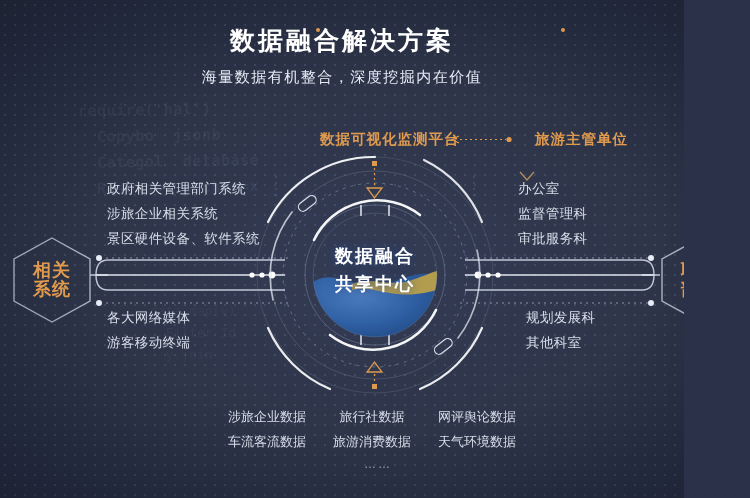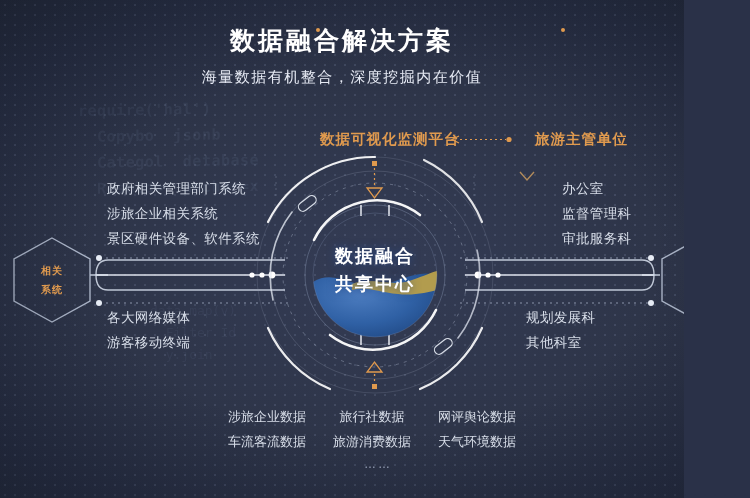--- a/index.html
+++ b/index.html
@@ -63,21 +63,21 @@
   #gd1{left:316px;top:28px;}
   #gd2{left:561px;top:28px;}
 
   
   .col{position:absolute;}
   .col .row{
     color:#d8dee9;font-size:13.5px;line-height:25px;white-space:nowrap;letter-spacing:.4px;
   }
   #col-left-top{left:107px;top:176px;}
   #col-left-bottom{left:107px;top:305px;}
-  #col-right-top{left:518px;top:176px;margin-left:44px;}
+  #col-right-top{left:518px;top:176px;}
   #col-right-bottom{left:526px;top:305px;}
 
   
   #bottom-grid{
     position:absolute;left:228px;top:404px;width:300px;
   }
   #bottom-grid .brow{display:flex;justify-content:flex-start;}
   #bottom-grid .cell{
     color:#d8dee9;font-size:13px;line-height:25px;white-space:nowrap;width:96px;text-align:left;
   }
@@ -87,21 +87,21 @@
     text-align:center;color:#9aa4bb;font-size:12px;letter-spacing:2px;margin-top:3px;
   }
 
   
   .hex{
     position:absolute;width:76px;height:84px;
   }
   .hex .label{
     position:absolute;inset:0;display:flex;flex-direction:column;
     align-items:center;justify-content:center;
-    color:#e09a4e;font-size:10px;font-weight:bold;line-height:19px;letter-spacing:1px;
+    color:#e09a4e;font-size:18px;font-weight:bold;line-height:19px;letter-spacing:1px;
   }
   #hex-left{left:14px;top:238px;}
   #hex-right{left:662px;top:238px;}
 
   
   #center-wrap{position:absolute;left:250px;top:150px;width:250px;height:250px;}
   #center-text{
     position:absolute;left:0;right:0;top:92px;text-align:center;
     color:#ffffff;font-size:18px;font-weight:bold;line-height:28px;letter-spacing:2px;
     text-shadow:0 0 8px rgba(40,70,130,.9);

